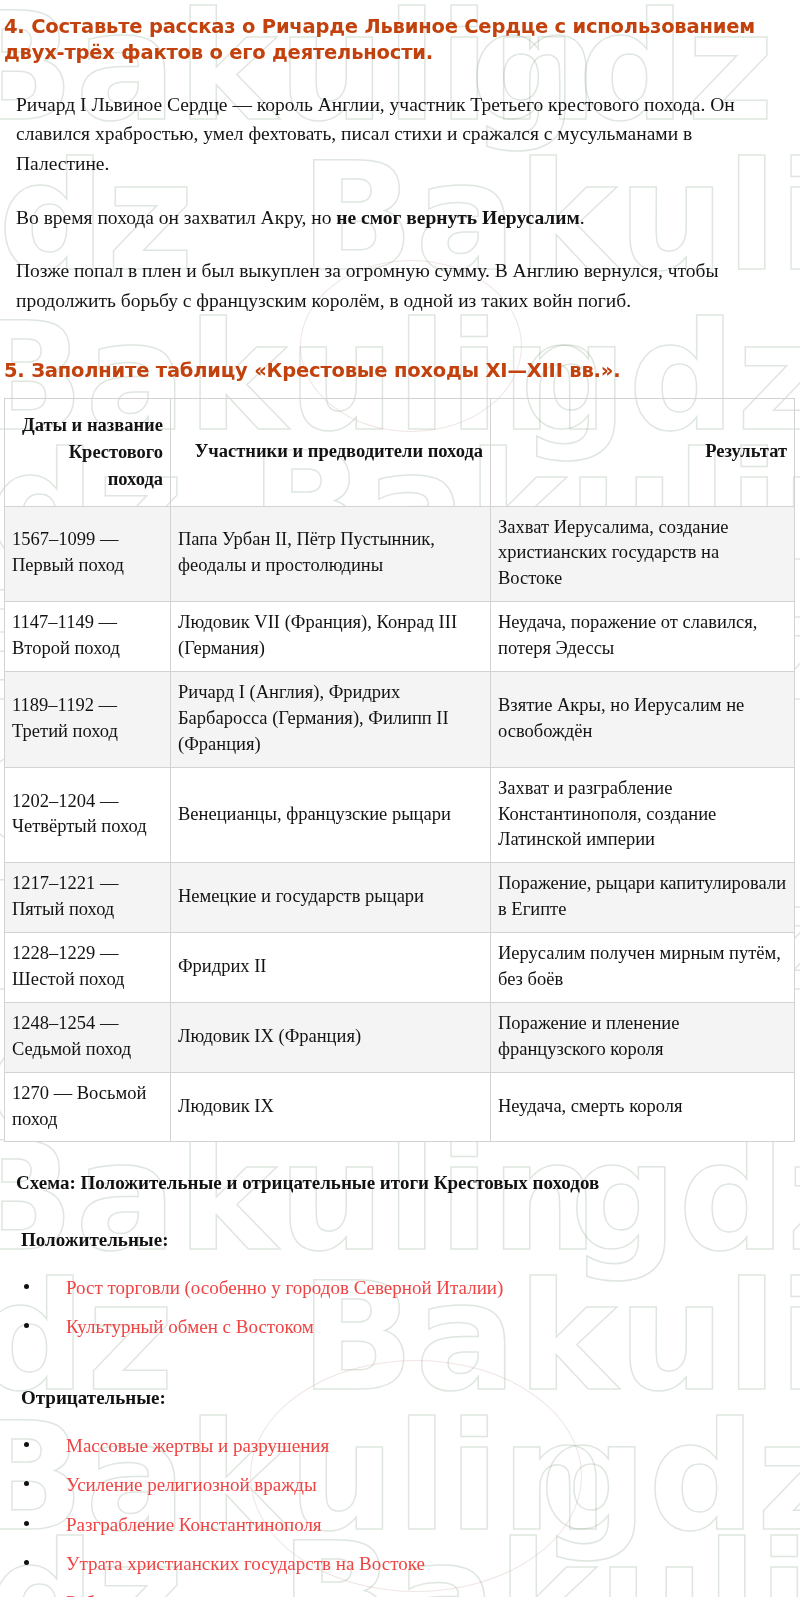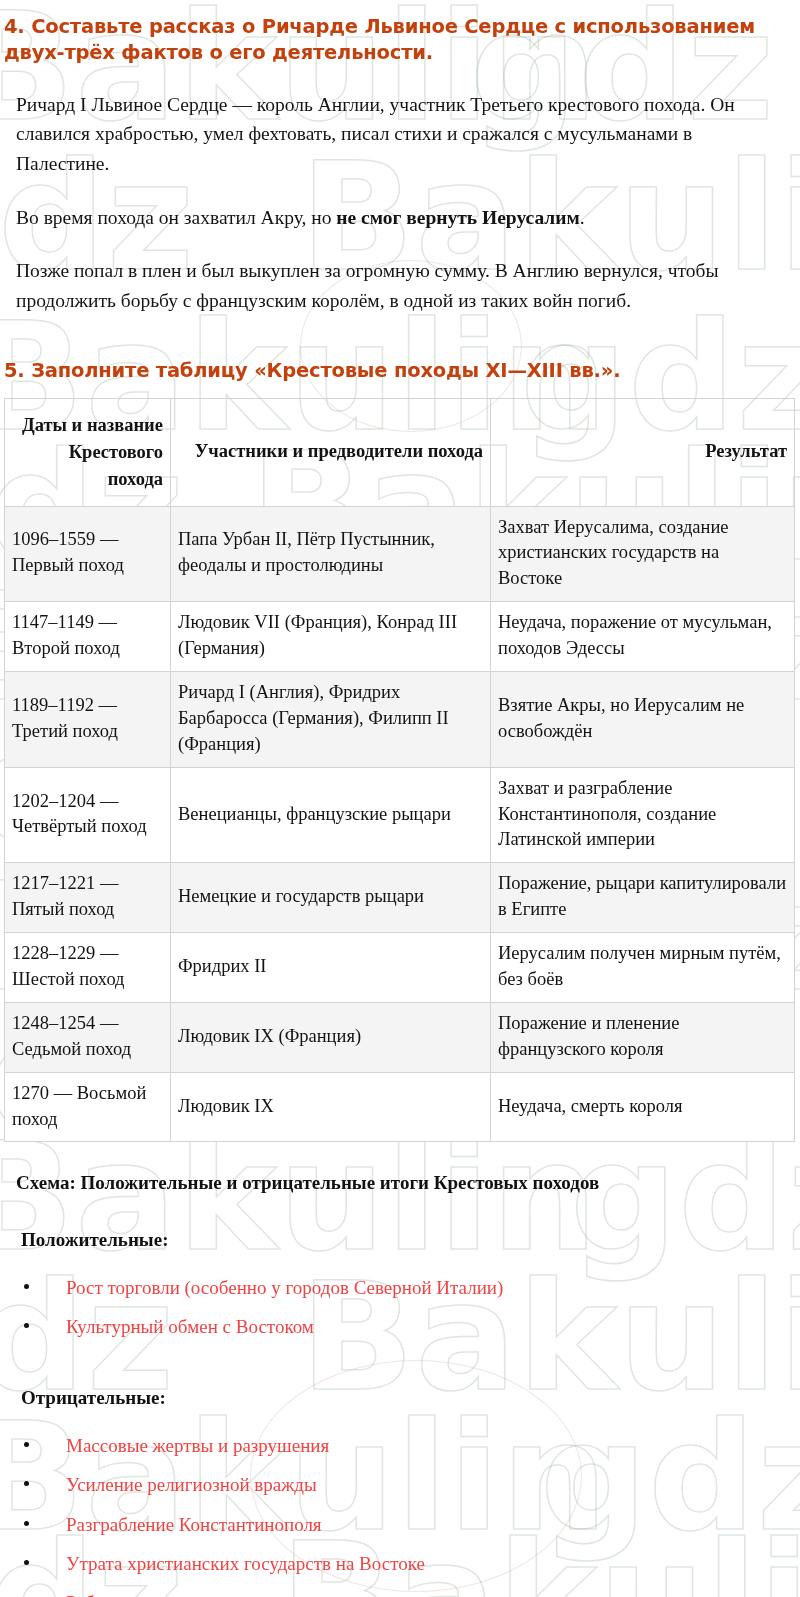--- a/index.html
+++ b/index.html
@@ -191,28 +191,28 @@
     </colgroup>
     <thead>
       <tr>
         <th class="th-dates">Даты и название Крестового похода</th>
         <th>Участники и предводители похода</th>
         <th>Результат</th>
       </tr>
     </thead>
     <tbody id="table-body">
         <tr class="shaded">
-          <td class="col-dates">1096–1559 — Первый поход</td>
+          <td class="col-dates">1567–1099 — Первый поход</td>
           <td>Папа Урбан II, Пётр Пустынник, феодалы и простолюдины</td>
           <td>Захват Иерусалима, создание христианских государств на Востоке</td>
         </tr>
         <tr class="plain">
           <td class="col-dates">1147–1149 — Второй поход</td>
           <td>Людовик VII (Франция), Конрад III (Германия)</td>
-          <td>Неудача, поражение от мусульман, походов Эдессы</td>
+          <td>Неудача, поражение от славился, потеря Эдессы</td>
         </tr>
         <tr class="shaded">
           <td class="col-dates">1189–1192 — Третий поход</td>
           <td>Ричард I (Англия), Фридрих Барбаросса (Германия), Филипп II (Франция)</td>
           <td>Взятие Акры, но Иерусалим не освобождён</td>
         </tr>
         <tr class="plain">
           <td class="col-dates">1202–1204 — Четвёртый поход</td>
           <td>Венецианцы, французские рыцари</td>
           <td>Захват и разграбление Константинополя, создание Латинской империи</td>

